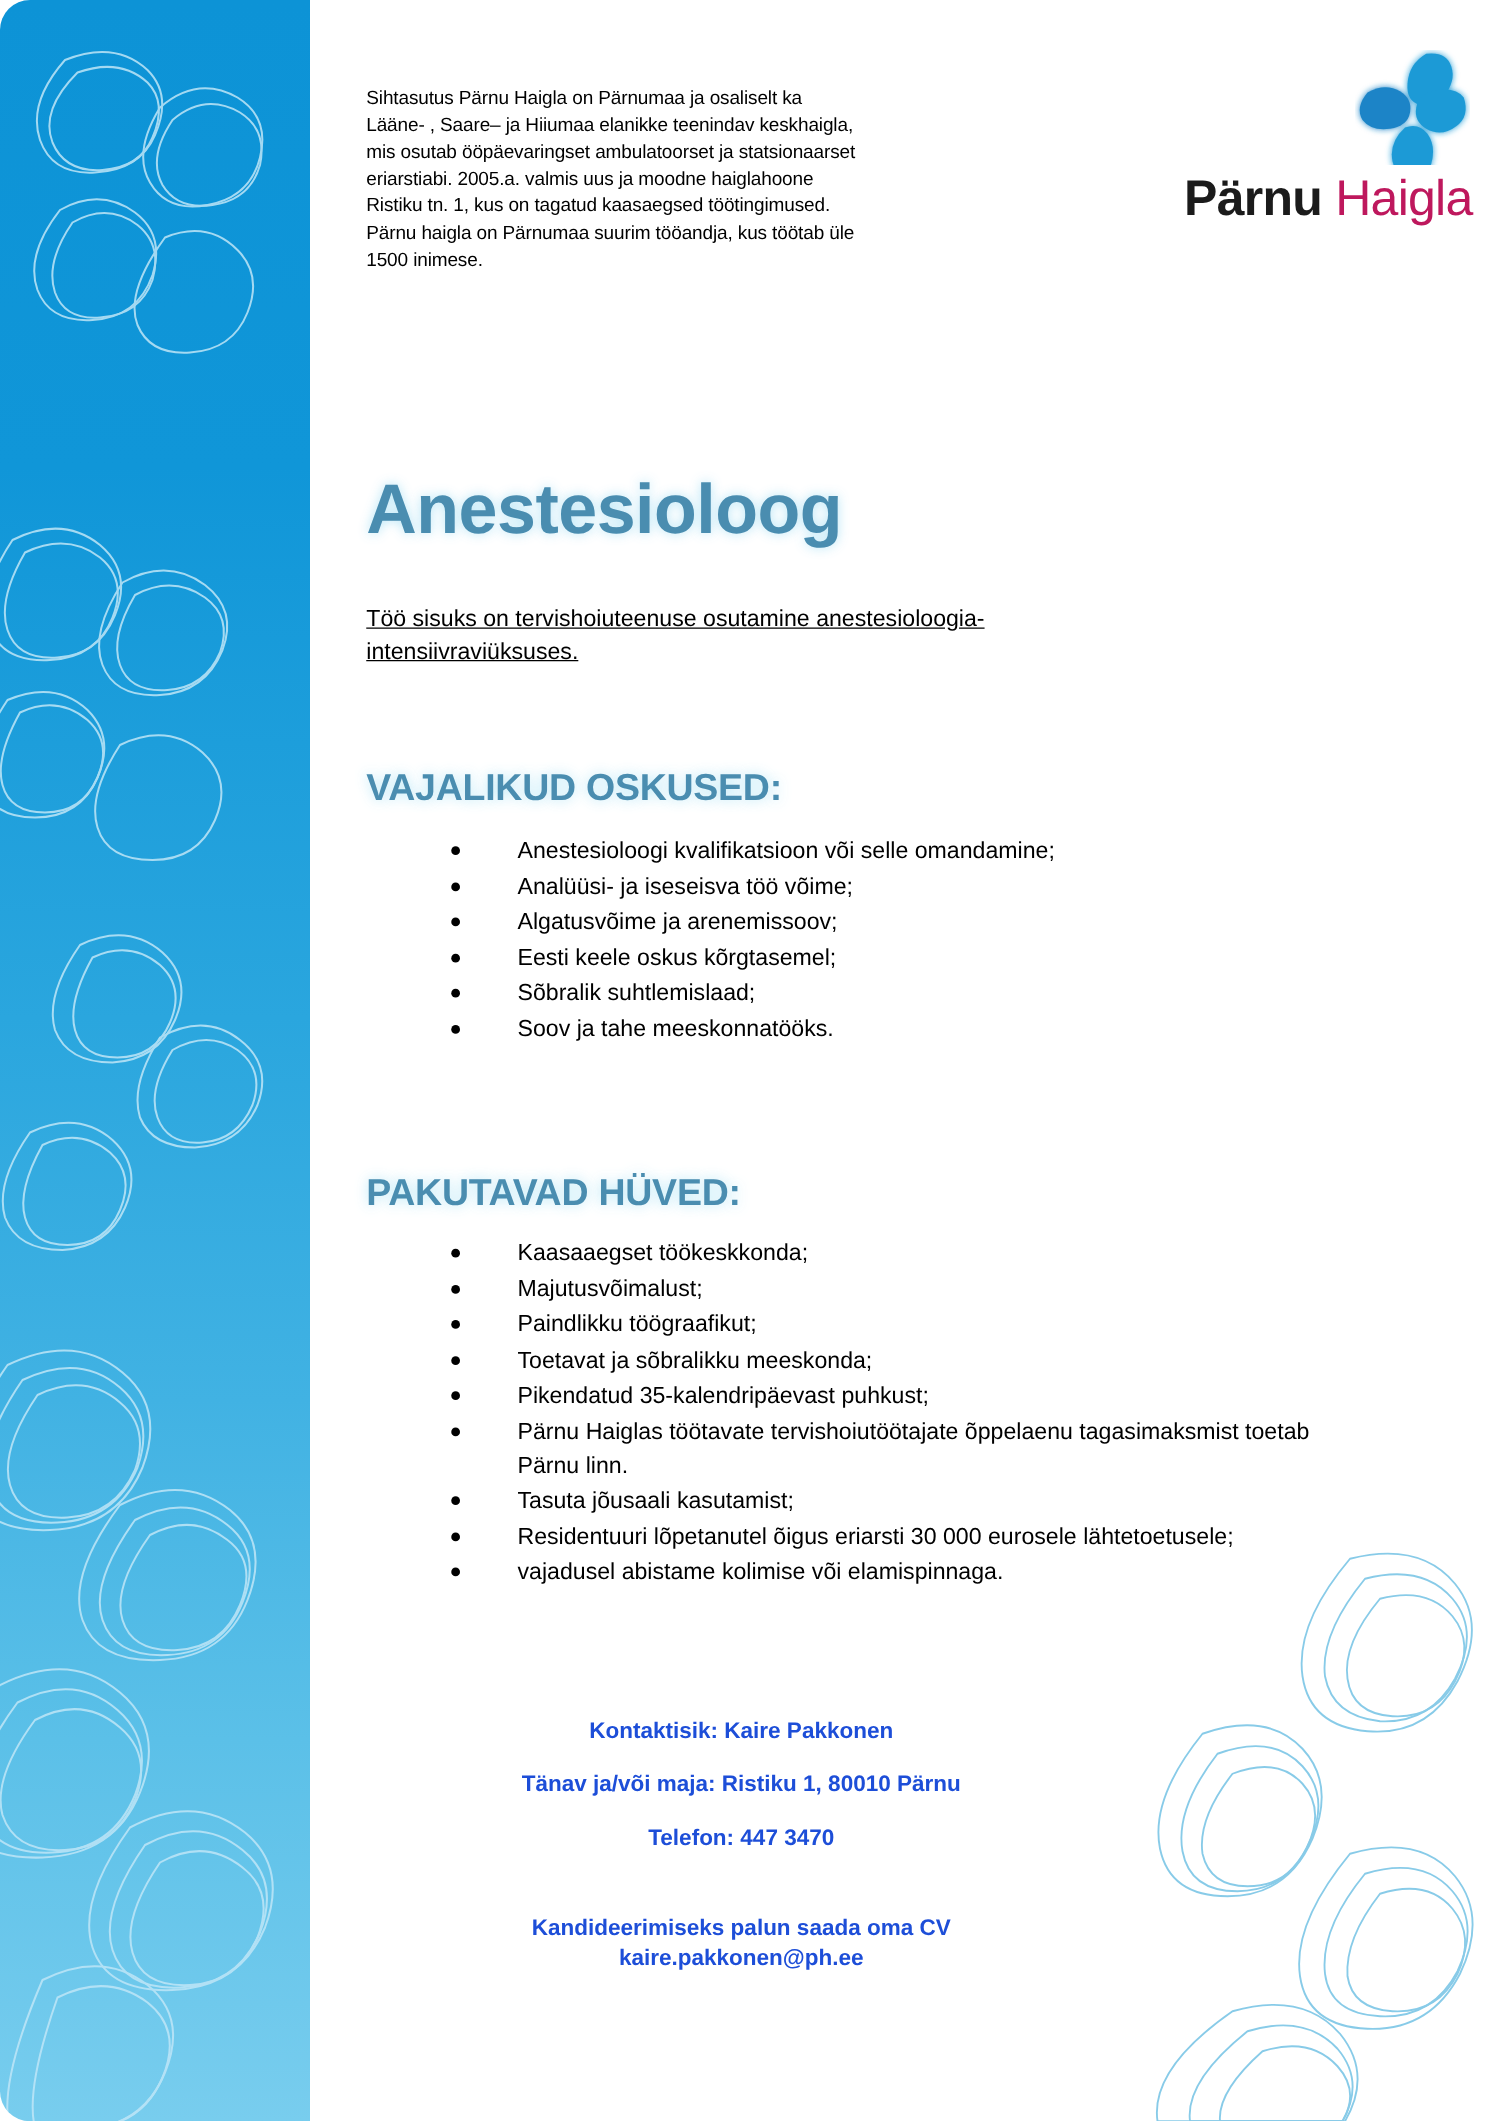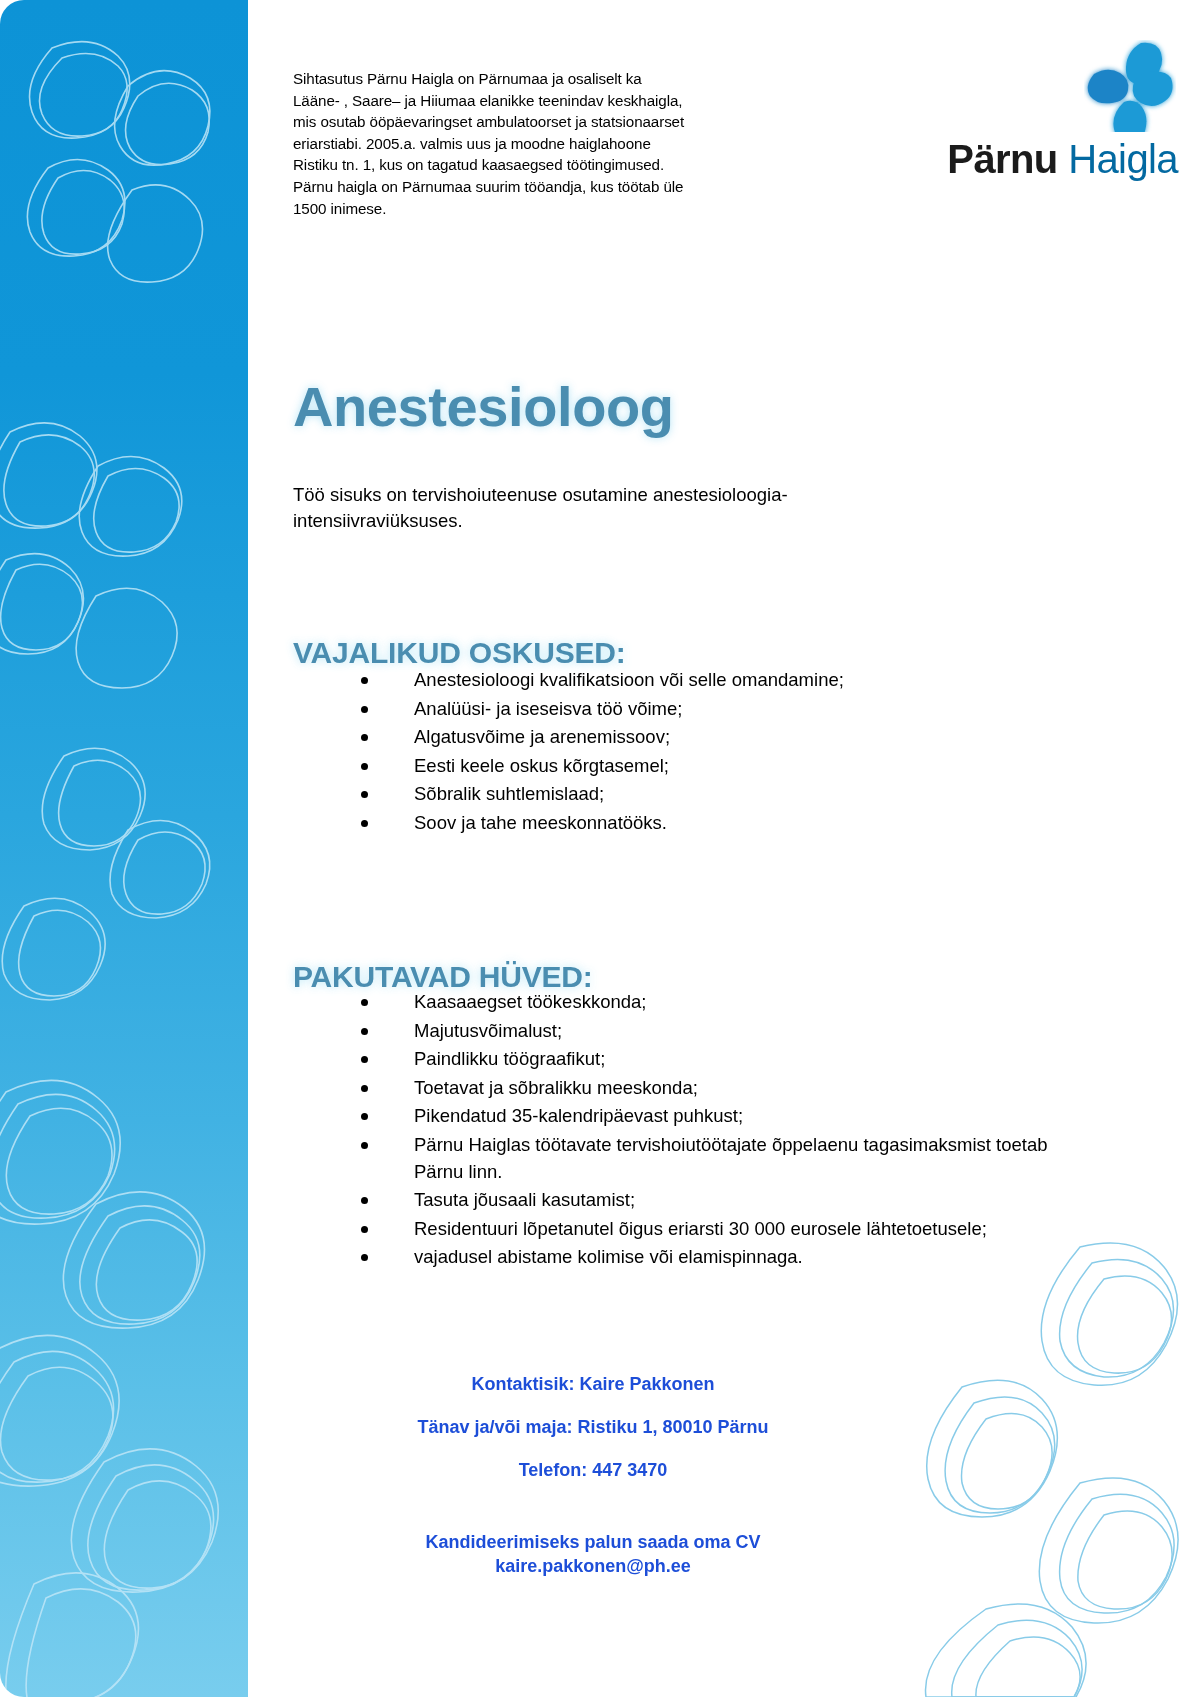--- a/index.html
+++ b/index.html
@@ -87,21 +87,21 @@
     position: absolute;
     right: 4px;
     top: 96px;
     font-size: 40px;
     line-height: 46px;
     color: #1b1b1b;
     white-space: nowrap;
     letter-spacing: -0.6px;
   }
   .logo-text .b { font-weight: bold; }
-  .logo-text .l { font-weight: normal; color: #0369a1; }
+  .logo-text .l { font-weight: normal; color: #be185d; }
 
   
   .job-title {
     position: absolute;
     left: 45px;
     top: 374px;
     font-size: 56px;
     font-weight: bold;
     color: #4a8db0;
     letter-spacing: -0.4px;
@@ -110,32 +110,32 @@
 
   
   .summary {
     position: absolute;
     left: 45px;
     top: 482px;
     width: 640px;
     font-size: 18.5px;
     line-height: 26px;
     color: #000000;
+    text-decoration: underline;
   }
 
   
   .section-head {
     position: absolute;
     left: 45px;
     font-size: 30px;
     font-weight: bold;
     color: #4a8db0;
     letter-spacing: -0.2px;
     text-shadow: 0 0 10px rgba(175,228,246,0.9);
-    margin-top: 22px;
   }
   #skills-head { top: 614px; }
   #benefits-head { top: 938px; }
 
   
   .bullets {
     position: absolute;
     left: 108px;
     width: 700px;
     list-style: none;

